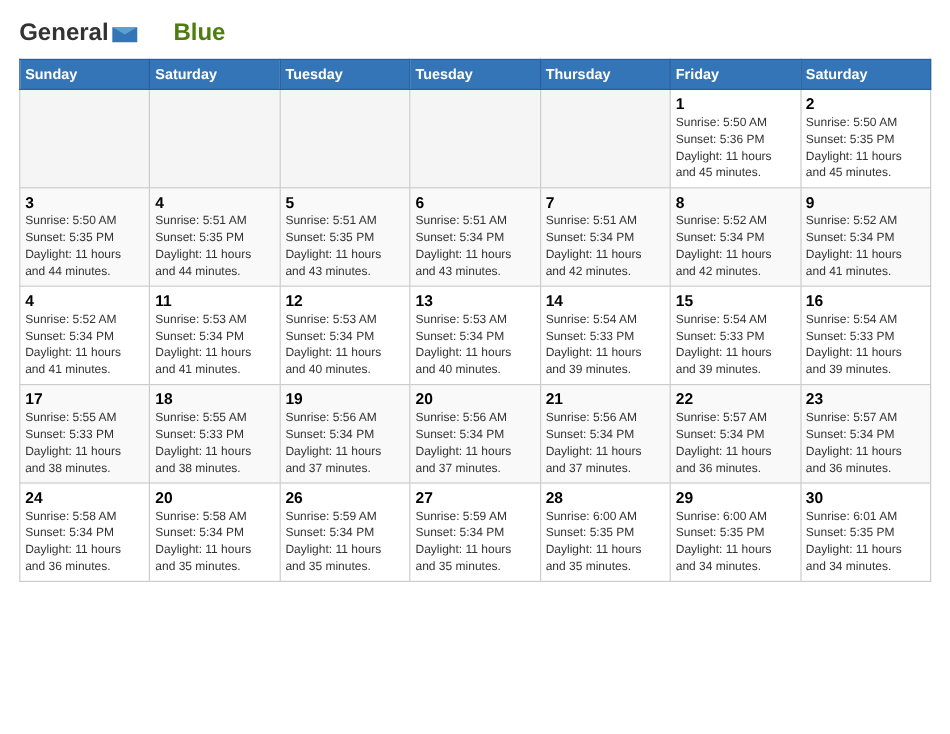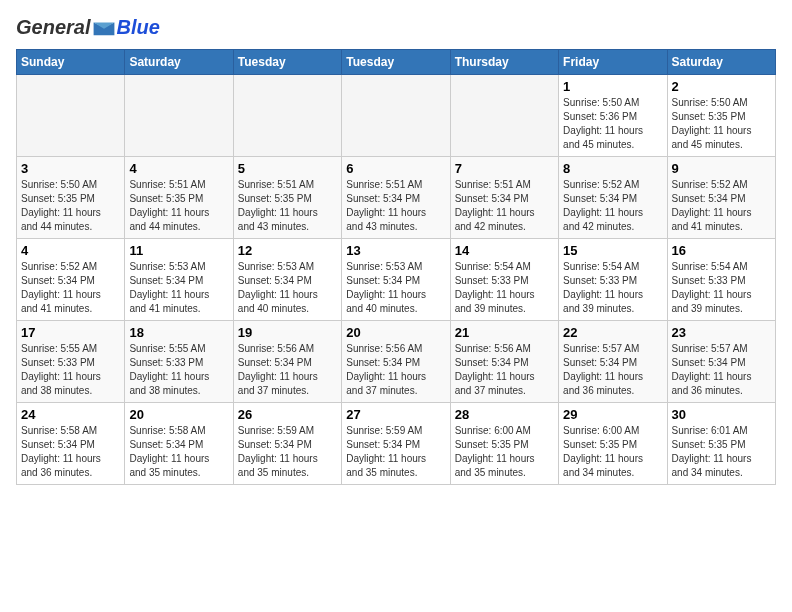--- a/index.html
+++ b/index.html
@@ -20,24 +20,23 @@
       display: flex;
       flex-direction: column;
       align-items: flex-start;
     }
     .logo-text {
       display: flex;
       align-items: center;
       font-size: 20px;
       font-weight: bold;
       color: #333;
-      font-style: italic;
     }
     .logo-text .general { color: #333; }
-    .logo-text .blue { color: #1d4ed8; }
+    .logo-text .blue { color: #4d7c0f; padding-left: 28px; }
     .logo-icon {
       width: 24px;
       height: 18px;
       margin-left: 2px;
     }
     .title-block {
       text-align: right;
     }
     .month-title {
       font-size: 36px;

